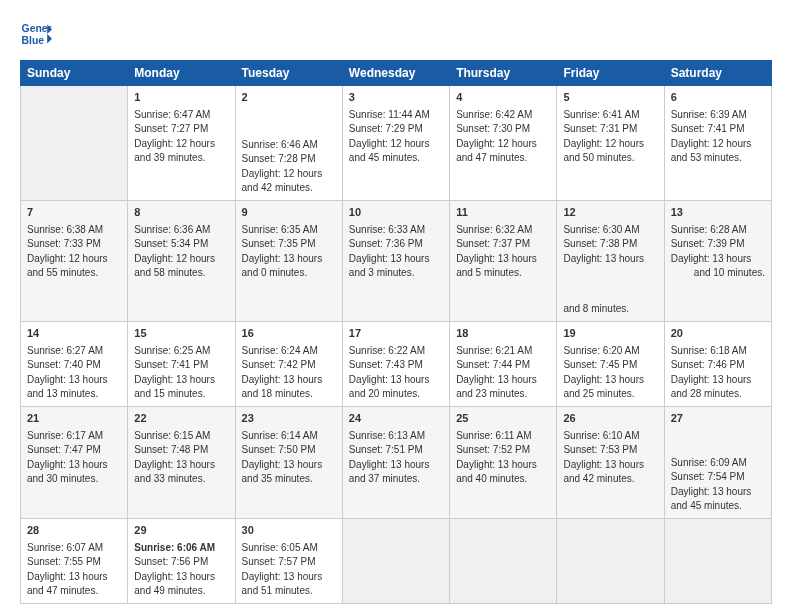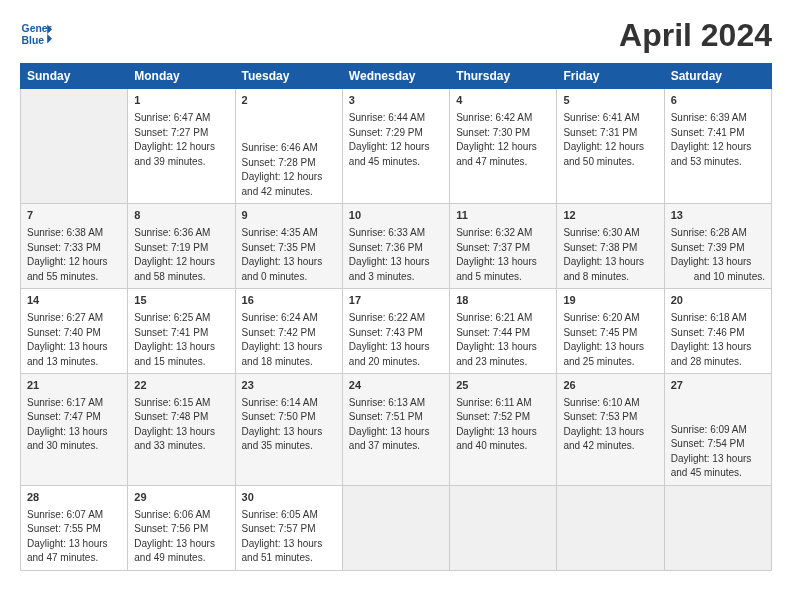--- a/index.html
+++ b/index.html
@@ -95,21 +95,20 @@
 <div class="page">
   <div class="header">
     <div class="logo">
       <svg class="logo-icon" viewBox="0 0 40 40" width="40" height="40">
         <text x="2" y="18" font-size="13" font-weight="bold" fill="#1a5ba6">General</text>
         <text x="2" y="32" font-size="13" font-weight="bold" fill="#1a5ba6">Blue</text>
         <polygon points="34,8 40,14 34,20 40,26 34,32" fill="#1a5ba6"></polygon>
       </svg>
     </div>
     <div class="title-block">
-      <div class="main-title">April 2024</div>
     </div>
   </div>
 
   <table>
     <thead>
       <tr>
         <th>Sunday</th>
         <th>Monday</th>
         <th>Tuesday</th>
         <th>Wednesday</th>
@@ -130,21 +129,21 @@
           </td>
           <td>
             <span class="day-num">2</span>
             <span style="display: block; margin-top: 32px;">Sunrise: 6:46 AM</span>
             <span style="display: block;">Sunset: 7:28 PM</span>
             <span style="display: block;">Daylight: 12 hours</span>
             <span style="display: block;">and 42 minutes.</span>
           </td>
           <td>
             <span class="day-num">3</span>
-            <span style="display: block;">Sunrise: 6:44 AM</span>
+            <span style="display: block;">Sunrise: 11:44 AM</span>
             <span style="display: block;">Sunset: 7:29 PM</span>
             <span style="display: block;">Daylight: 12 hours</span>
             <span style="display: block;">and 45 minutes.</span>
           </td>
           <td>
             <span class="day-num">4</span>
             <span style="display: block;">Sunrise: 6:42 AM</span>
             <span style="display: block;">Sunset: 7:30 PM</span>
             <span style="display: block;">Daylight: 12 hours</span>
             <span style="display: block;">and 47 minutes.</span>
@@ -168,27 +167,27 @@
           <td>
             <span class="day-num">7</span>
             <span style="display: block;">Sunrise: 6:38 AM</span>
             <span style="display: block;">Sunset: 7:33 PM</span>
             <span style="display: block;">Daylight: 12 hours</span>
             <span style="display: block;">and 55 minutes.</span>
           </td>
           <td>
             <span class="day-num">8</span>
             <span style="display: block;">Sunrise: 6:36 AM</span>
-            <span style="display: block;">Sunset: 7:19 PM</span>
+            <span style="display: block;">Sunset: 5:34 PM</span>
             <span style="display: block;">Daylight: 12 hours</span>
             <span style="display: block;">and 58 minutes.</span>
           </td>
           <td>
             <span class="day-num">9</span>
-            <span style="display: block;">Sunrise: 4:35 AM</span>
+            <span style="display: block;">Sunrise: 6:35 AM</span>
             <span style="display: block;">Sunset: 7:35 PM</span>
             <span style="display: block;">Daylight: 13 hours</span>
             <span style="display: block;">and 0 minutes.</span>
           </td>
           <td>
             <span class="day-num">10</span>
             <span style="display: block;">Sunrise: 6:33 AM</span>
             <span style="display: block;">Sunset: 7:36 PM</span>
             <span style="display: block;">Daylight: 13 hours</span>
             <span style="display: block;">and 3 minutes.</span>
@@ -198,21 +197,21 @@
             <span style="display: block;">Sunrise: 6:32 AM</span>
             <span style="display: block;">Sunset: 7:37 PM</span>
             <span style="display: block;">Daylight: 13 hours</span>
             <span style="display: block;">and 5 minutes.</span>
           </td>
           <td>
             <span class="day-num">12</span>
             <span style="display: block;">Sunrise: 6:30 AM</span>
             <span style="display: block;">Sunset: 7:38 PM</span>
             <span style="display: block;">Daylight: 13 hours</span>
-            <span style="display: block;">and 8 minutes.</span>
+            <span style="display: block; margin-top: 36px;">and 8 minutes.</span>
           </td>
           <td>
             <span class="day-num">13</span>
             <span style="display: block;">Sunrise: 6:28 AM</span>
             <span style="display: block;">Sunset: 7:39 PM</span>
             <span style="display: block;">Daylight: 13 hours</span>
             <span style="display: block; text-align: right;">and 10 minutes.</span>
           </td>
         </tr>
         <tr>
@@ -320,21 +319,21 @@
         <tr>
           <td>
             <span class="day-num">28</span>
             <span style="display: block;">Sunrise: 6:07 AM</span>
             <span style="display: block;">Sunset: 7:55 PM</span>
             <span style="display: block;">Daylight: 13 hours</span>
             <span style="display: block;">and 47 minutes.</span>
           </td>
           <td>
             <span class="day-num">29</span>
-            <span style="display: block;">Sunrise: 6:06 AM</span>
+            <span style="display: block; font-weight: bold;">Sunrise: 6:06 AM</span>
             <span style="display: block;">Sunset: 7:56 PM</span>
             <span style="display: block;">Daylight: 13 hours</span>
             <span style="display: block;">and 49 minutes.</span>
           </td>
           <td>
             <span class="day-num">30</span>
             <span style="display: block;">Sunrise: 6:05 AM</span>
             <span style="display: block;">Sunset: 7:57 PM</span>
             <span style="display: block;">Daylight: 13 hours</span>
             <span style="display: block;">and 51 minutes.</span>

